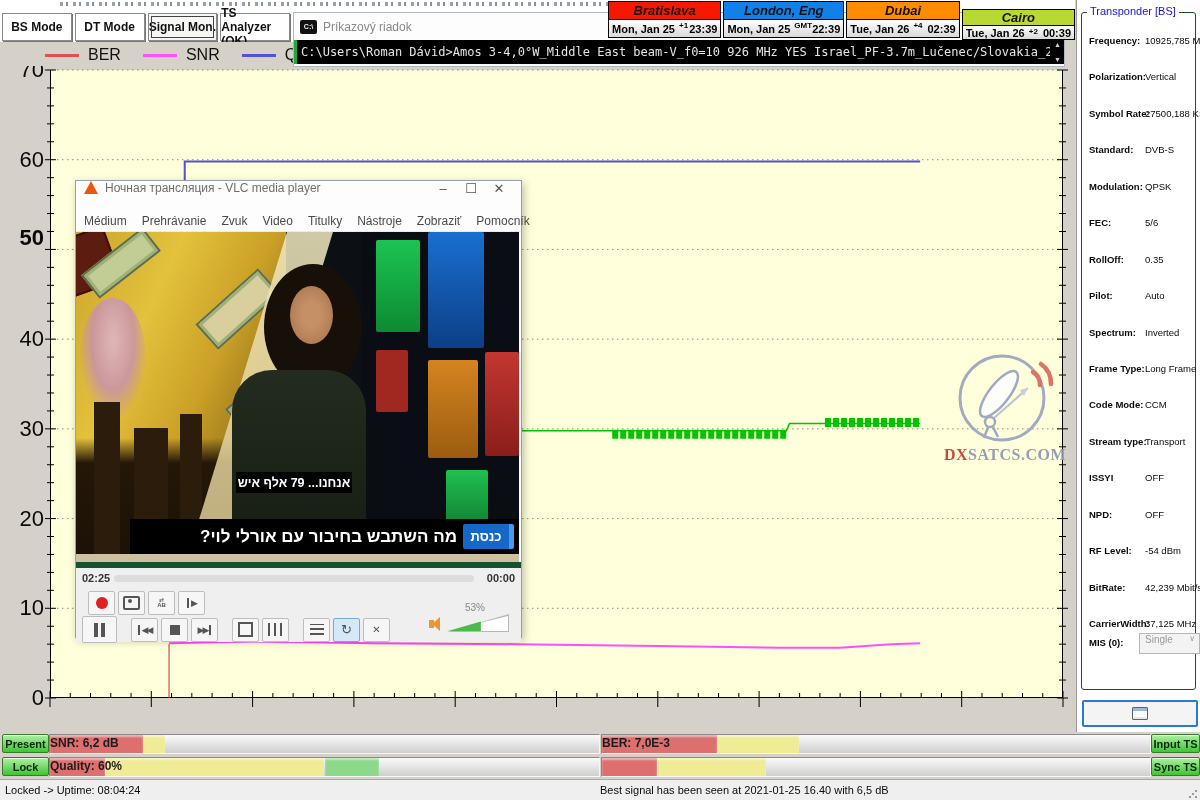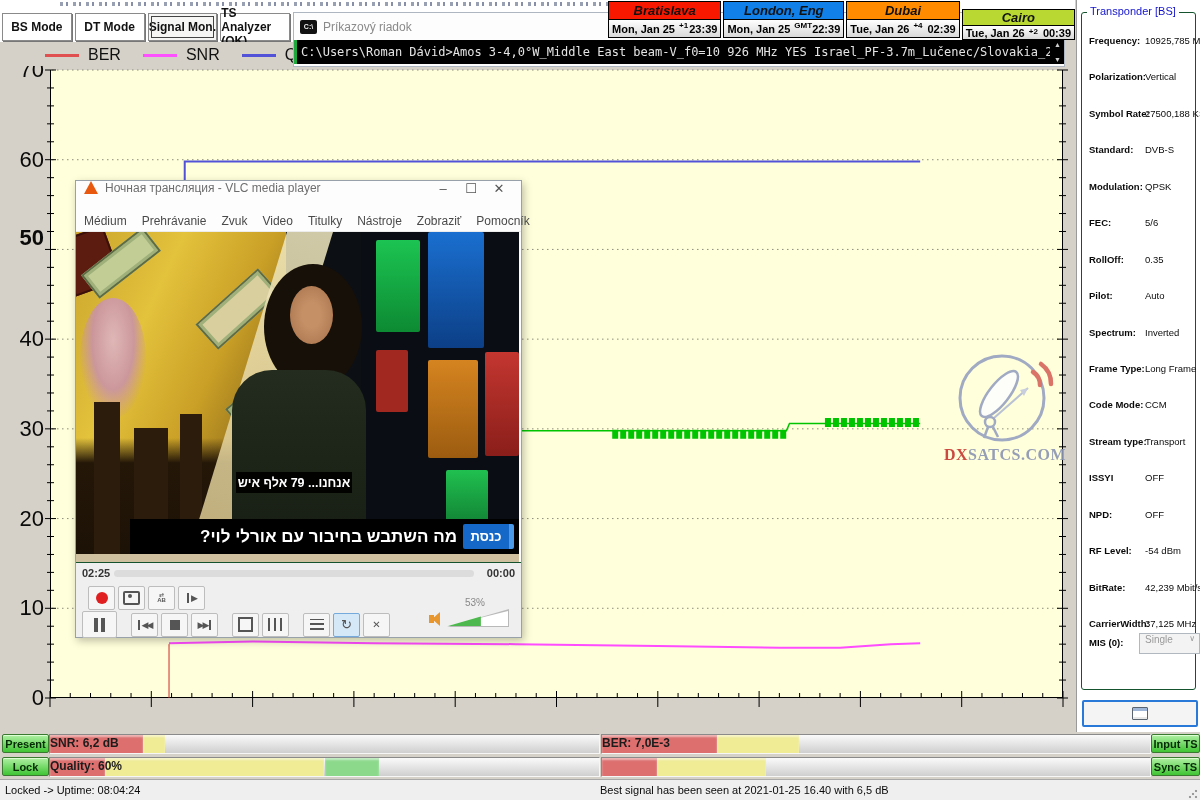--- a/index.html
+++ b/index.html
@@ -101,21 +101,21 @@
   .osd-watermark{position:absolute;left:80px;top:288px;width:300px;font-size:19px;color:rgba(210,210,215,.30);
         white-space:nowrap;z-index:3}
   .subtitle-box{position:absolute;left:160px;top:240px;width:116px;height:21px;background:rgba(0,0,0,.92);
         color:#fff;font-size:12.5px;font-weight:700;display:flex;align-items:center;justify-content:center;z-index:4;white-space:nowrap}
   .banner{position:absolute;left:54px;top:287px;width:389px;height:35px;background:#000;z-index:4;
         display:flex;align-items:center}
   .banner-text{position:absolute;right:62px;color:#fff;font-size:17px;font-weight:700;white-space:nowrap}
   .knesset{position:absolute;right:5px;width:46px;height:25px;background:#1668c8;border-right:5px solid #4a9ae8;
         border-radius:2px;color:#fff;font-size:13px;font-weight:700;display:flex;align-items:center;justify-content:center}
   
-  #vlc-controls{position:relative;height:74px;background:#efefef;border-top:1px solid #14532d}
+  #vlc-controls{position:relative;height:74px;background:#efefef;border-top:6px solid #14532d}
   #vlc-elapsed{position:absolute;left:6px;top:4px;font-size:11px;color:#333;font-weight:700}
   #vlc-total{position:absolute;right:6px;top:4px;font-size:11px;color:#333;font-weight:700}
   #vlc-seek{position:absolute;left:38px;top:7px;width:360px;height:7px;background:#dcdcdc;border-radius:4px}
   .ctl-row{position:absolute;display:flex;align-items:center;gap:3px}
   #rowA{left:12px;top:23px}
   #rowB{left:6px;top:48px}
   .vbtn{width:25px;height:22px;background:#f6f6f6;border:1px solid #bdbdbd;border-radius:2px;
         display:flex;align-items:center;justify-content:center;color:#555;font-size:10px}
   .vbtn.big{width:33px;height:25px}
   .vbtn.active{background:#d5e8f7;border-color:#74aadc}

